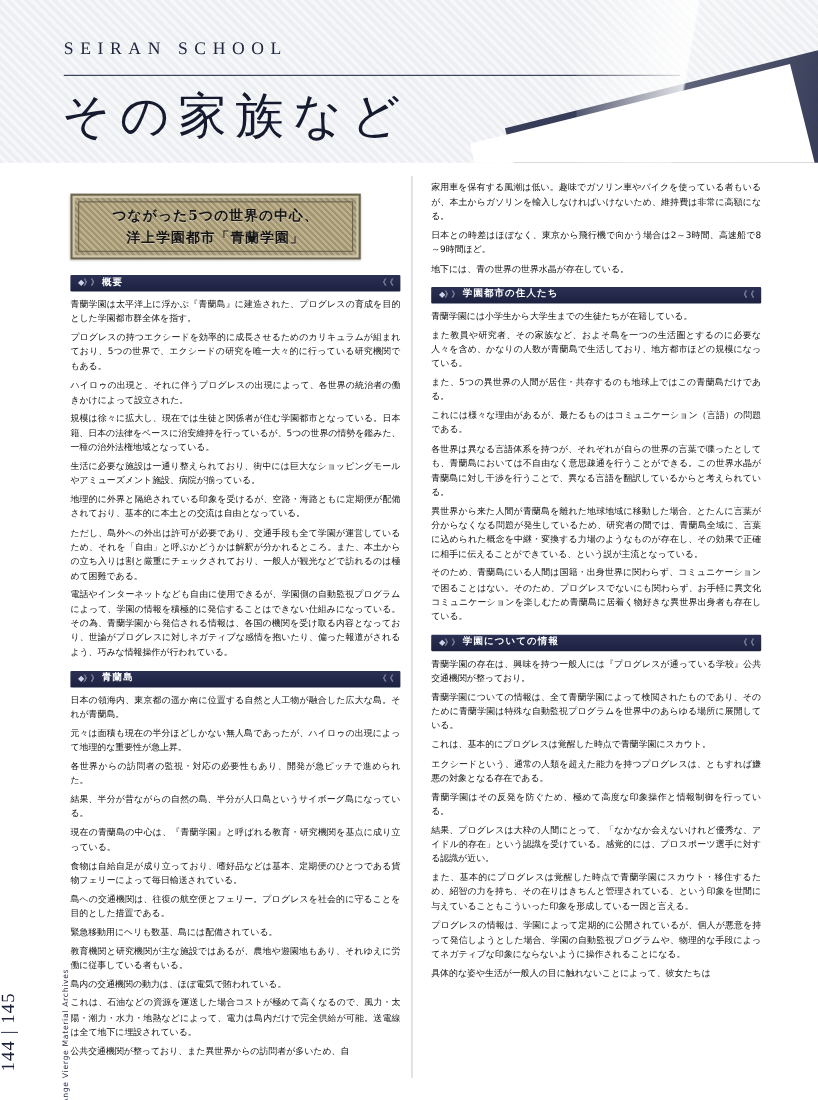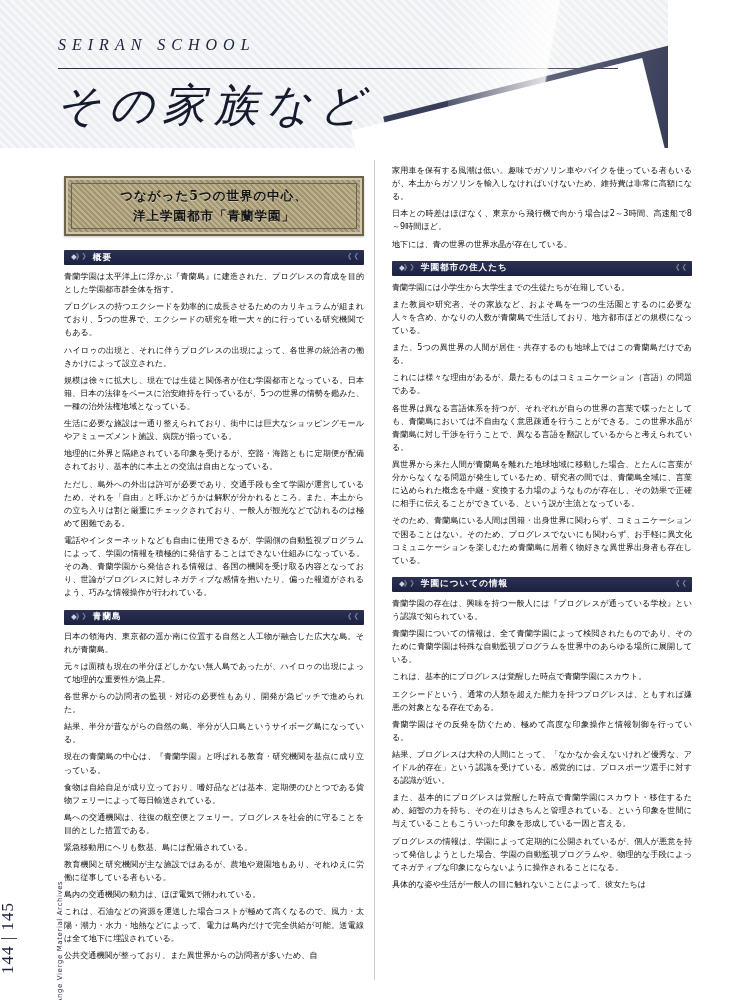--- a/index.html
+++ b/index.html
@@ -10,25 +10,24 @@
     background: #ffffff;
     font-family: "DejaVu Sans", "Liberation Sans", sans-serif;
     position: relative;
     overflow: hidden;
   }
 
   
   .header {
     position: absolute;
     left: 0; top: 0;
-    width: 668px; height: 148px;
+    width: 744px; height: 148px;
     background:
       repeating-linear-gradient(45deg, #eceef1 0 3px, #f6f7f9 3px 6px);
     overflow: hidden;
-    font-style: italic;
   }
   .header::after {
     content: "";
     position: absolute;
     right: 0; top: 0;
     width: 220px; height: 148px;
     background: linear-gradient(100deg, rgba(255,255,255,0) 0%, rgba(255,255,255,0.85) 45%, rgba(255,255,255,0.2) 46%, rgba(255,255,255,0) 100%);
   }
   .header-diag {
     position: absolute;
@@ -91,21 +90,21 @@
   .col-divider {
     position: absolute;
     left: 374px; top: 12px;
     width: 1px; height: 820px;
     background: #c9ccd3;
   }
 
   
   .plate {
     position: relative;
-    width: 300px;
+    width: 264px;
     height: 60px;
     margin: 12px 16px 14px 0;
     background:
       repeating-linear-gradient(45deg, #9a8e72 0 2px, #b7ab8d 2px 4px);
     border: 2px solid #6d6games;
     border: 2px solid #6d644b;
     box-shadow: inset 0 0 0 2px #cfc5a8, 0 1px 2px rgba(0,0,0,.25);
   }
   .plate-inner {
     position: absolute;
@@ -263,21 +262,21 @@
     <p>これには様々な理由があるが、最たるものはコミュニケーション（言語）の問題である。</p>
     <p>各世界は異なる言語体系を持つが、それぞれが自らの世界の言葉で喋ったとしても、青蘭島においては不自由なく意思疎通を行うことができる。この世界水晶が青蘭島に対し干渉を行うことで、異なる言語を翻訳しているからと考えられている。</p>
     <p>異世界から来た人間が青蘭島を離れた地球地域に移動した場合、とたんに言葉が分からなくなる問題が発生しているため、研究者の間では、青蘭島全域に、言葉に込められた概念を中継・変換する力場のようなものが存在し、その効果で正確に相手に伝えることができている、という説が主流となっている。</p>
     <p>そのため、青蘭島にいる人間は国籍・出身世界に関わらず、コミュニケーションで困ることはない。そのため、プログレスでないにも関わらず、お手軽に異文化コミュニケーションを楽しむため青蘭島に居着く物好きな異世界出身者も存在している。</p>
 
     <div class="sec">
       <span class="chev-l">◆》》</span>
       <span class="sec-label">学園についての情報</span>
       <span class="chev-r">《《</span>
     </div>
-    <p>青蘭学園の存在は、興味を持つ一般人には『プログレスが通っている学校』という認識で知られている。</p>
+    <p>青蘭学園の存在は、興味を持つ一般人には『プログレスが通っている学校』公共交通機関が整っており。</p>
     <p>青蘭学園についての情報は、全て青蘭学園によって検閲されたものであり、そのために青蘭学園は特殊な自動監視プログラムを世界中のあらゆる場所に展開している。</p>
     <p>これは、基本的にプログレスは覚醒した時点で青蘭学園にスカウト。</p>
     <p>エクシードという、通常の人類を超えた能力を持つプログレスは、ともすれば嫌悪の対象となる存在である。</p>
     <p>青蘭学園はその反発を防ぐため、極めて高度な印象操作と情報制御を行っている。</p>
     <p>結果、プログレスは大枠の人間にとって、「なかなか会えないけれど優秀な、アイドル的存在」という認識を受けている。感覚的には、プロスポーツ選手に対する認識が近い。</p>
     <p>また、基本的にプログレスは覚醒した時点で青蘭学園にスカウト・移住するため、紹智の力を持ち、その在りはきちんと管理されている、という印象を世間に与えていることもこういった印象を形成している一因と言える。</p>
     <p>プログレスの情報は、学園によって定期的に公開されているが、個人が悪意を持って発信しようとした場合、学園の自動監視プログラムや、物理的な手段によってネガティブな印象にならないように操作されることになる。</p>
     <p>具体的な姿や生活が一般人の目に触れないことによって、彼女たちは</p>
   </div>
 

